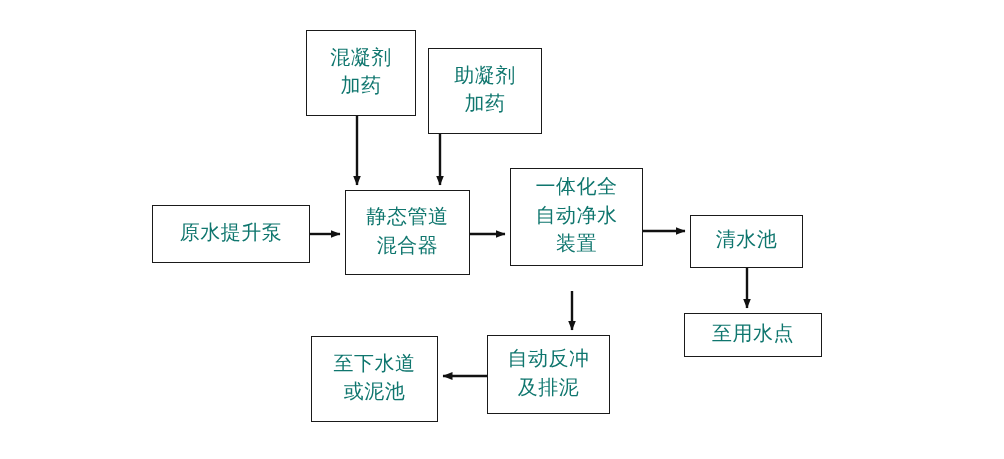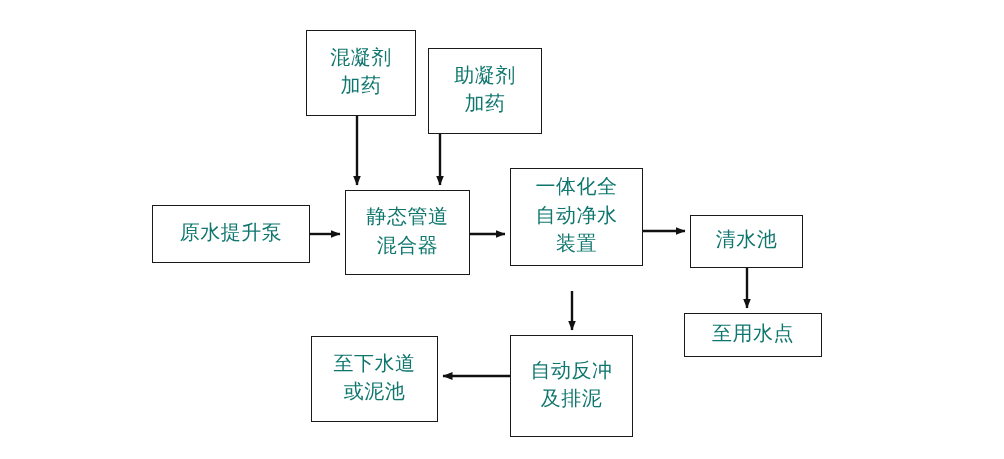--- a/index.html
+++ b/index.html
@@ -86,19 +86,19 @@
       <div class="node" style="left: 428px; top: 48px; width: 114px; height: 86px;"><span class="label">助凝剂
 加药</span></div>
       <div class="node" style="left: 152px; top: 205px; width: 158px; height: 58px;"><span class="label">原水提升泵</span></div>
       <div class="node" style="left: 345px; top: 190px; width: 125px; height: 85px;"><span class="label">静态管道
 混合器</span></div>
       <div class="node" style="left: 510px; top: 168px; width: 133px; height: 98px;"><span class="label">一体化全
 自动净水
 装置</span></div>
       <div class="node" style="left: 690px; top: 205px; width: 113px; height: 53px; margin-top: 10px;"><span class="label">清水池</span></div>
       <div class="node" style="left: 684px; top: 313px; width: 138px; height: 44px; text-align: right;"><span class="label">至用水点</span></div>
-      <div class="node" style="left: 510px; top: 335px; width: 123px; height: 102px;"><span class="label">自动反冲
+      <div class="node" style="left: 487px; top: 335px; width: 123px; height: 79px;"><span class="label">自动反冲
 及排泥</span></div>
       <div class="node" style="left: 311px; top: 336px; width: 127px; height: 86px;"><span class="label">至下水道
 或泥池</span></div>
     </div>
 
 </div>
 
 </body></html>

